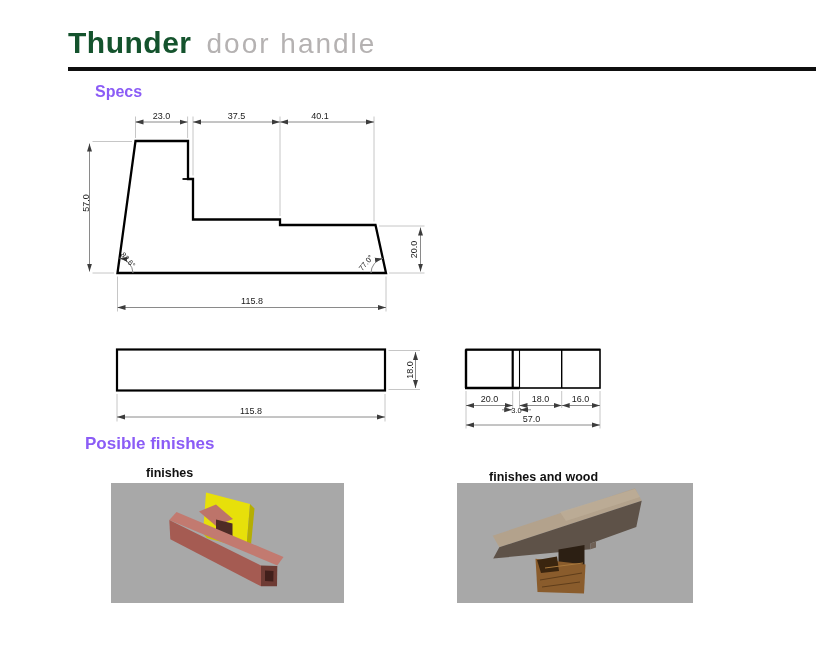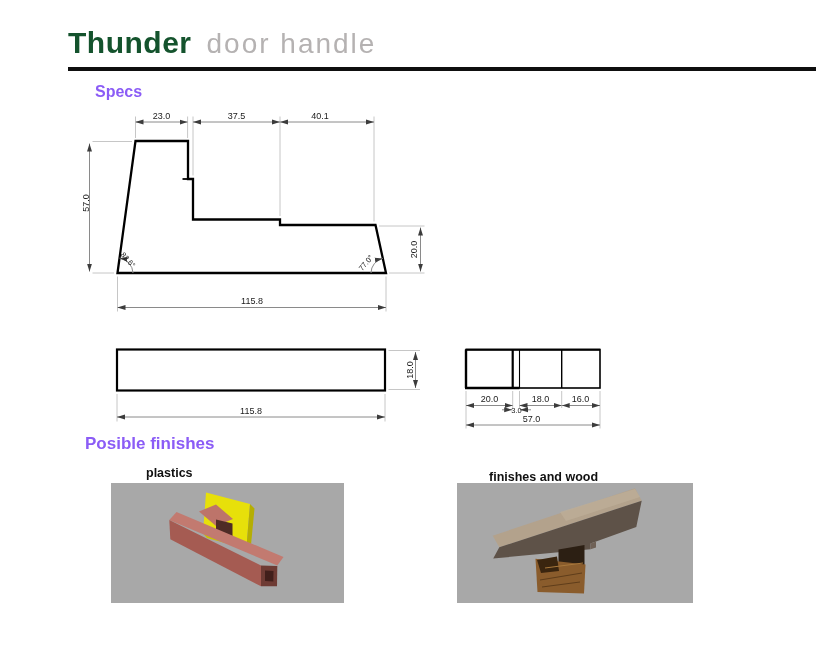--- a/index.html
+++ b/index.html
@@ -130,21 +130,21 @@
       <line class="dimline" x1="466" y1="425" x2="600" y2="425" marker-start="url(#m3)" marker-end="url(#m3)"></line>
     </g>
     <text class="dim-txt" x="489.5" y="402" text-anchor="middle">20.0</text>
     <text class="ang-txt" x="516.5" y="412.8" text-anchor="middle">3.0</text>
     <text class="dim-txt" x="540.5" y="402" text-anchor="middle">18.0</text>
     <text class="dim-txt" x="580.5" y="402" text-anchor="middle">16.0</text>
     <text class="dim-txt" x="531.5" y="421.5" text-anchor="middle">57.0</text>
   </svg>
 
   <div class="abs section-heading" id="finishes-heading">Posible finishes</div>
-  <div class="abs finish-label" id="plastics-label">plastics</div>
+  <div class="abs finish-label" id="plastics-label">finishes</div>
   <div class="abs finish-label" id="alu-label">finishes and wood</div>
 
   <svg class="abs" style="left:111px;top:483px" width="233" height="120" viewBox="111 483 233 120">
     <rect x="111" y="483" width="233" height="120" fill="#a8a8a8"></rect>
     <polygon points="206,492.5 250,504 246.5,546 203,533.5" fill="#e7e00a"></polygon>
     <polygon points="250,504 254.5,508.5 250.5,550 246.5,546" fill="#b5ae02"></polygon>
     <polygon points="203,533.5 246.5,546 250.5,550 207,538" fill="#c8c203"></polygon>
     <polygon points="199,511.5 216,504.5 233,519 216,526" fill="#bd746a"></polygon>
     <polygon points="216,519.5 232.5,523.5 232.5,541 216,537" fill="#4e2b26"></polygon>
     <polygon points="169.3,520 176.5,512 283.5,557 277.3,565.5" fill="#c27a70"></polygon>

